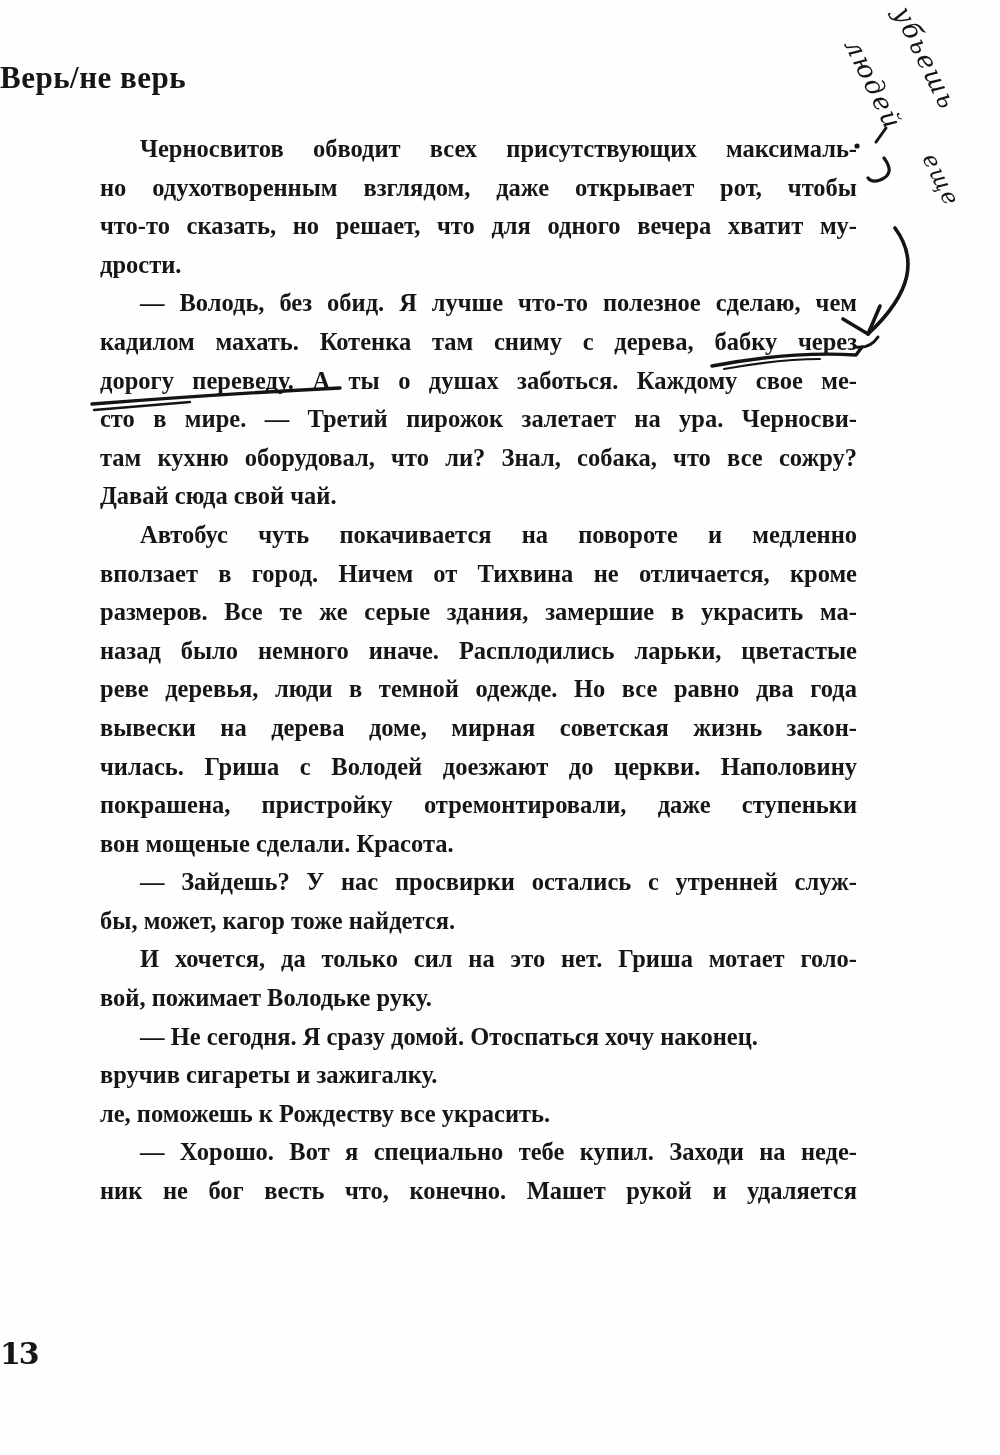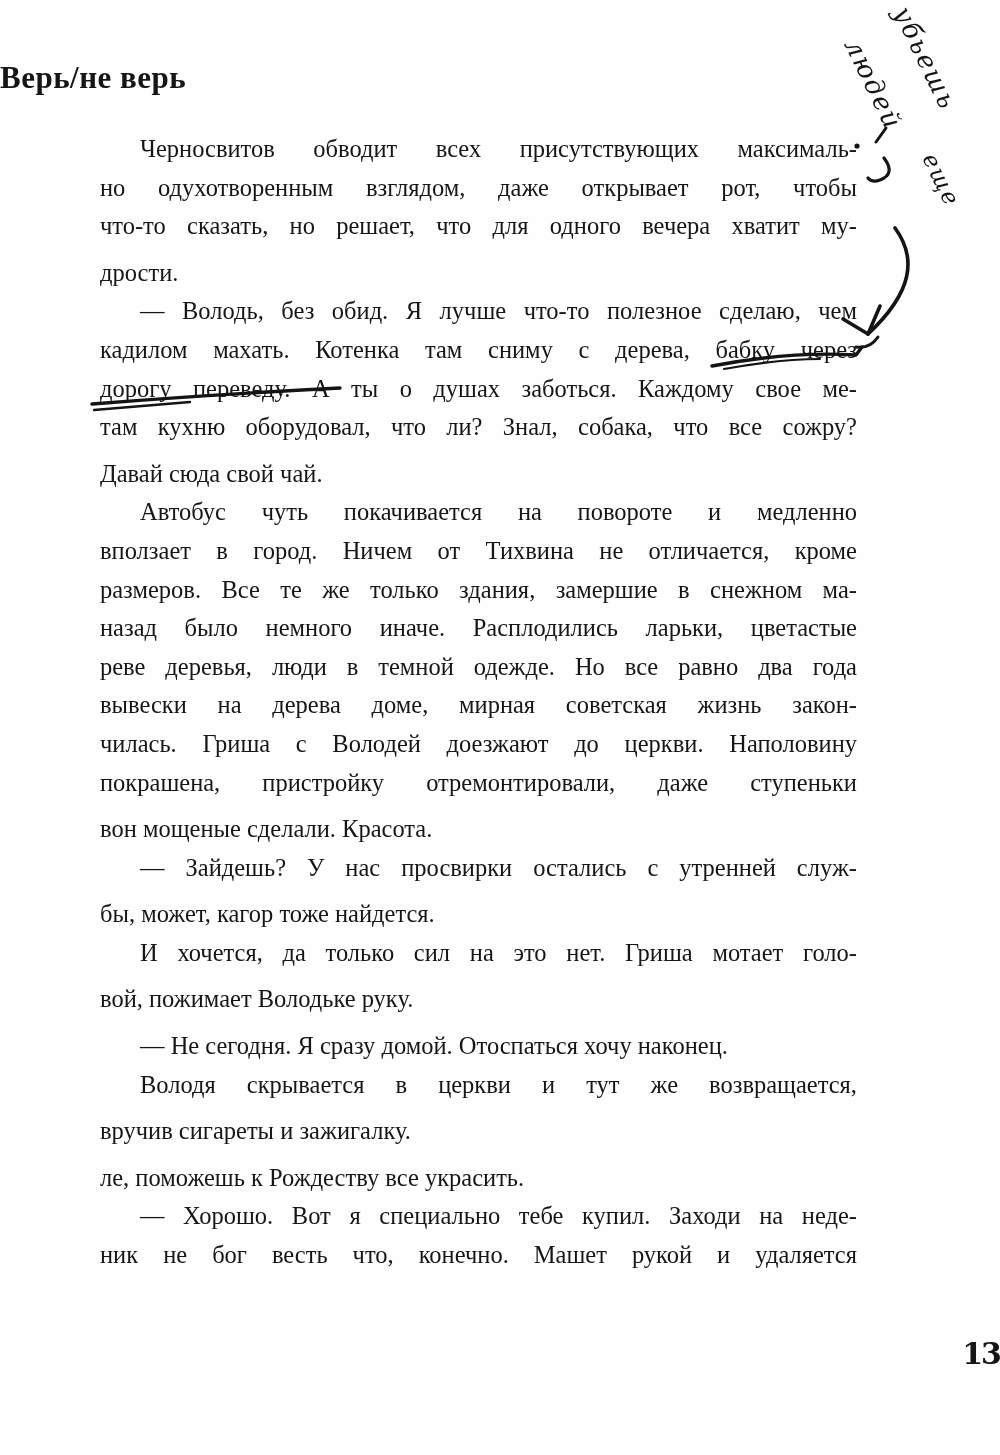--- a/index.html
+++ b/index.html
@@ -22,37 +22,38 @@
     font-weight: bold;
     letter-spacing: 0.5px;
   }
   .body-text {
     position: absolute;
     left: 100px;
     top: 130px;
     width: 757px;
     font-size: 24.5px;
     line-height: 38.6px;
+    font-weight: bold;
   }
   .para { margin: 0; }
   .line {
     text-align: justify;
     text-align-last: justify;
     white-space: normal;
     height: 38.6px;
     overflow: visible;
   }
   .line.first { text-indent: 40px; }
-  .line.last { text-align-last: left; margin-top: 8px; }
+  .line.last { text-align-last: left; }
   .folio {
     position: absolute;
     top: 1336px;
     left: 0;
     width: 100%;
-    text-align: right;
+    text-align: left;
     font-family: "DejaVu Serif", serif;
     font-size: 30px;
     font-weight: 700;
     letter-spacing: -2px;
   }
   .ink-overlay {
     position: absolute;
     left: 0; top: 0;
     width: 1000px; height: 1455px;
     pointer-events: none;
@@ -83,47 +84,47 @@
       <div class="para">
         <div class="line first">Черносвитов обводит всех присутствующих максималь-</div>
         <div class="line">но одухотворенным взглядом, даже открывает рот, чтобы</div>
         <div class="line">что-то сказать, но решает, что для одного вечера хватит му-</div>
         <div class="line last">дрости.</div>
       </div>
       <div class="para">
         <div class="line first">— Володь, без обид. Я лучше что-то полезное сделаю, чем</div>
         <div class="line">кадилом махать. Котенка там сниму с дерева, бабку через</div>
         <div class="line">дорогу переведу. А ты о душах заботься. Каждому свое ме-</div>
+        <div class="line">сто в мире. — Третий пирожок залетает на ура. Черносви-</div>
         <div class="line">там кухню оборудовал, что ли? Знал, собака, что все сожру?</div>
         <div class="line last">Давай сюда свой чай.</div>
       </div>
       <div class="para">
         <div class="line first">Автобус чуть покачивается на повороте и медленно</div>
         <div class="line">вползает в город. Ничем от Тихвина не отличается, кроме</div>
-        <div class="line">размеров. Все те же только здания, замершие в снежном ма-</div>
+        <div class="line">размеров. Все те же серые здания, замершие в украсить ма-</div>
         <div class="line">назад было немного иначе. Расплодились ларьки, цветастые</div>
         <div class="line">реве деревья, люди в темной одежде. Но все равно два года</div>
         <div class="line">вывески на дерева доме, мирная советская жизнь закон-</div>
         <div class="line">чилась. Гриша с Володей доезжают до церкви. Наполовину</div>
         <div class="line">покрашена, пристройку отремонтировали, даже ступеньки</div>
         <div class="line last">вон мощеные сделали. Красота.</div>
       </div>
       <div class="para">
         <div class="line first">— Зайдешь? У нас просвирки остались с утренней служ-</div>
         <div class="line last">бы, может, кагор тоже найдется.</div>
       </div>
       <div class="para">
         <div class="line first">И хочется, да только сил на это нет. Гриша мотает голо-</div>
         <div class="line last">вой, пожимает Володьке руку.</div>
       </div>
       <div class="para">
         <div class="line first last">— Не сегодня. Я сразу домой. Отоспаться хочу наконец.</div>
       </div>
       <div class="para">
-        <div class="line first">Володя скрывается в церкви и тут же возвращается,</div>
         <div class="line last">вручив сигареты и зажигалку.</div>
       </div>
       <div class="para">
         <div class="line last">ле, поможешь к Рождеству все украсить.</div>
         <div class="line first">— Хорошо. Вот я специально тебе купил. Заходи на неде-</div>
       </div>
       <div class="para">
         <div class="line">ник не бог весть что, конечно. Машет рукой и удаляется</div>
       </div>
     </div>

